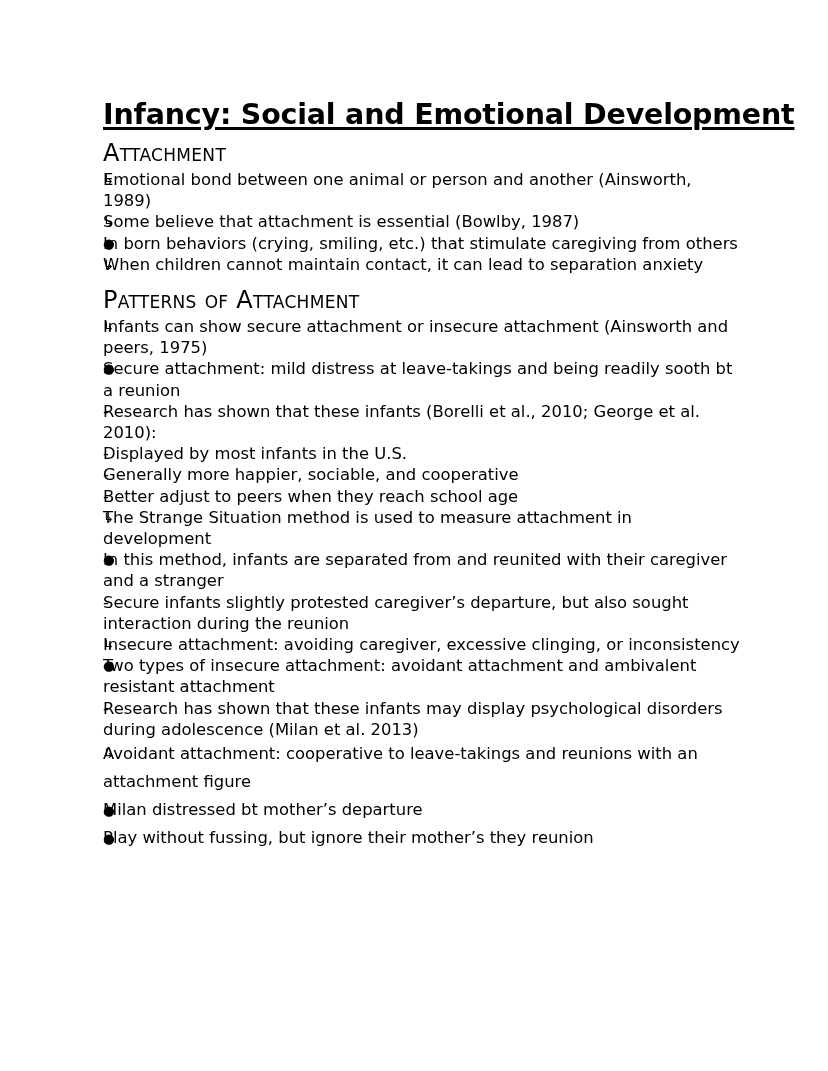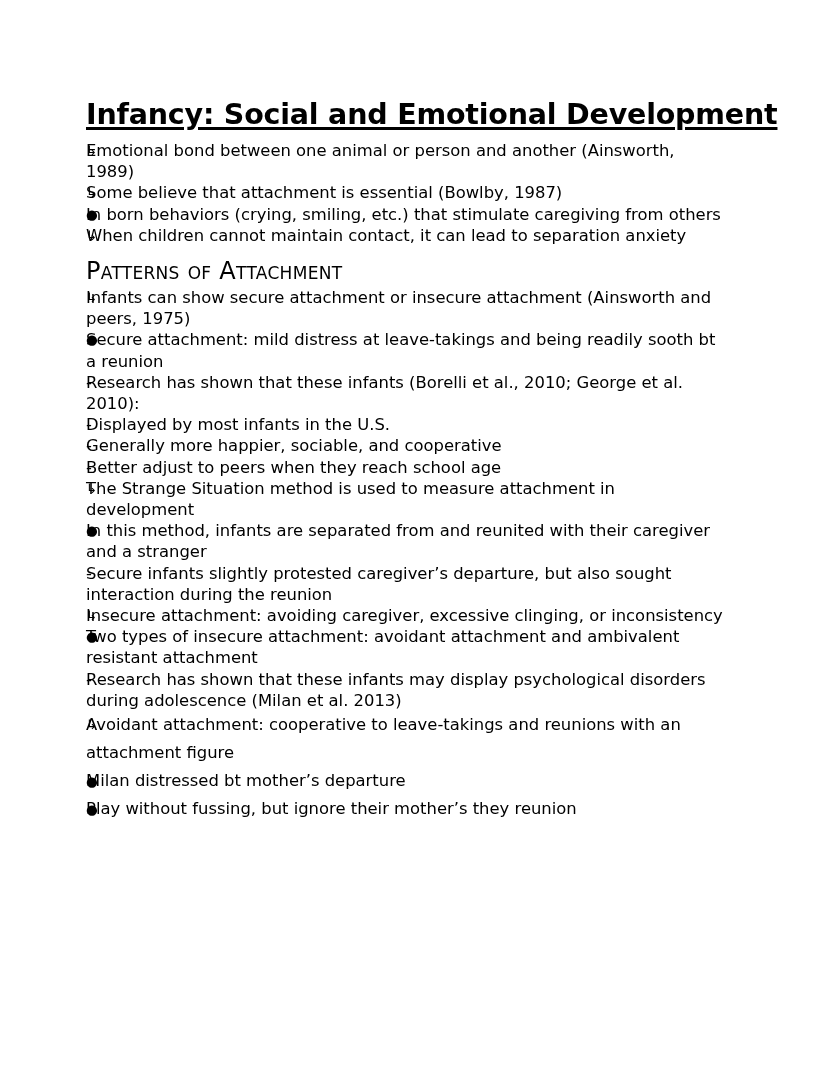--- a/index.html
+++ b/index.html
@@ -18,21 +18,21 @@
   .page {
     position: absolute;
     left: 0; top: 0;
     width: 828px;
     height: 1071px;
     background: #ffffff;
     overflow: hidden;
   }
   .content {
     position: absolute;
-    left: 86px;
+    left: 103px;
     top: 98px;
     width: 640px;
   }
 
   
   .doc-title {
     font-family: "DejaVu Sans", sans-serif;
     font-size: 28.5px;
     font-weight: bold;
     line-height: 34px;
@@ -115,20 +115,21 @@
   li.item.loose.lvl2 > .marker { line-height: 28px; }
 </style>
 </head>
 <body>
 
 <div class="page">
   <div class="content">
 
     <h1 class="doc-title">Infancy: Social and Emotional Development</h1>
 
+    <h2 class="section-heading">Attachment</h2>
 
     <ul class="outline">
       <li class="item lvl1">
         <span class="marker">↳</span>
         <span class="text">Emotional bond between one animal or person and another (Ainsworth, 1989)</span>
       </li>
       <li class="item lvl1">
         <span class="marker">↳</span>
         <span class="text">Some believe that attachment is essential (Bowlby, 1987)</span>
       </li>

